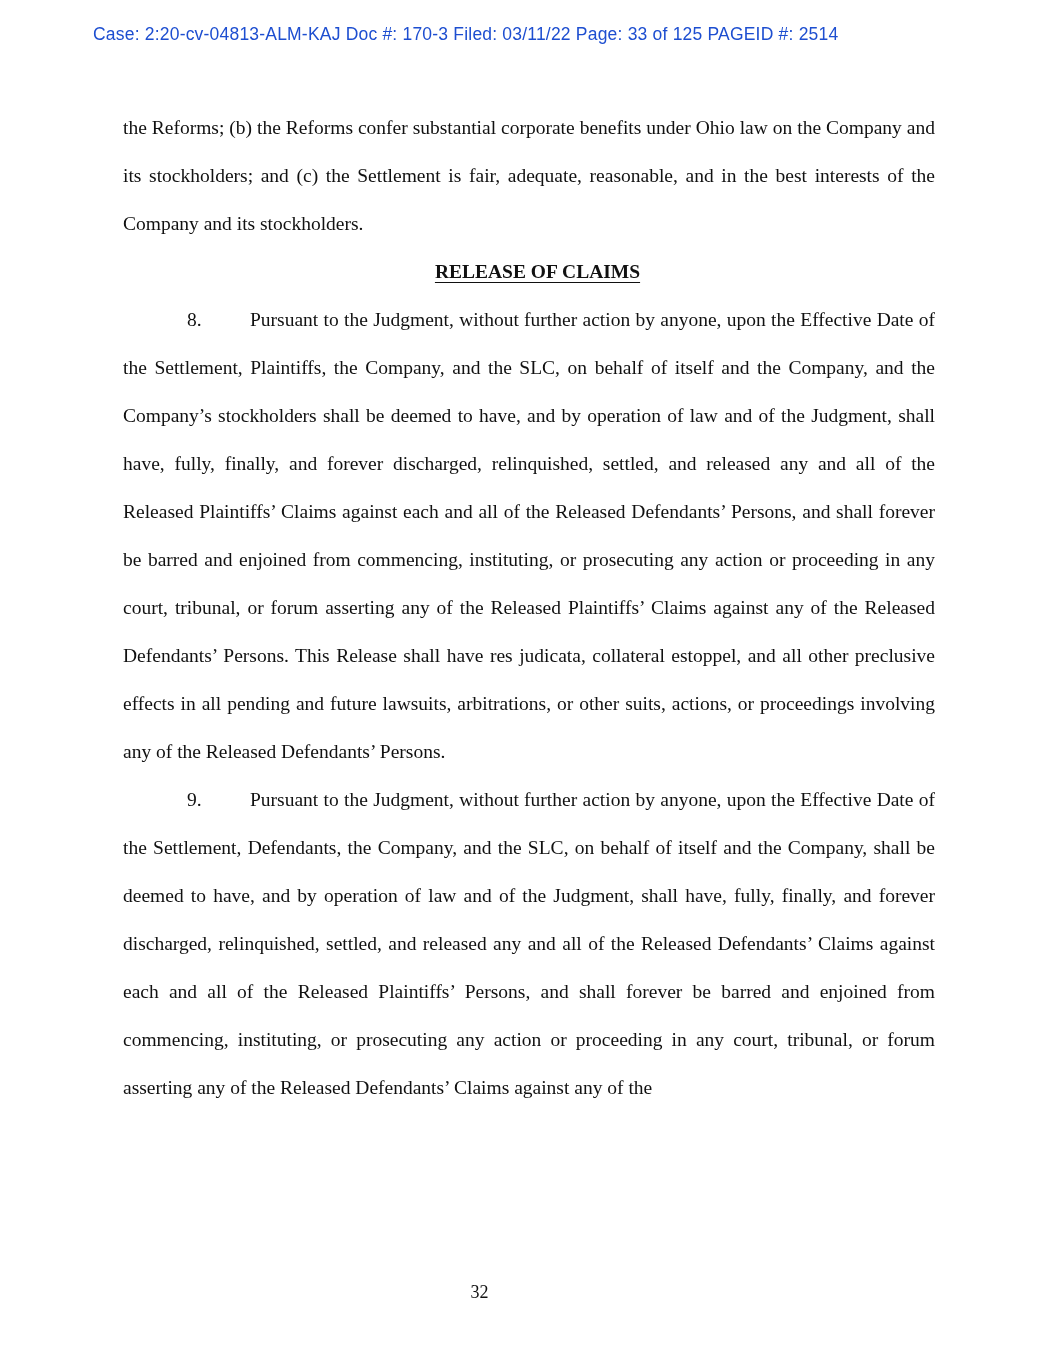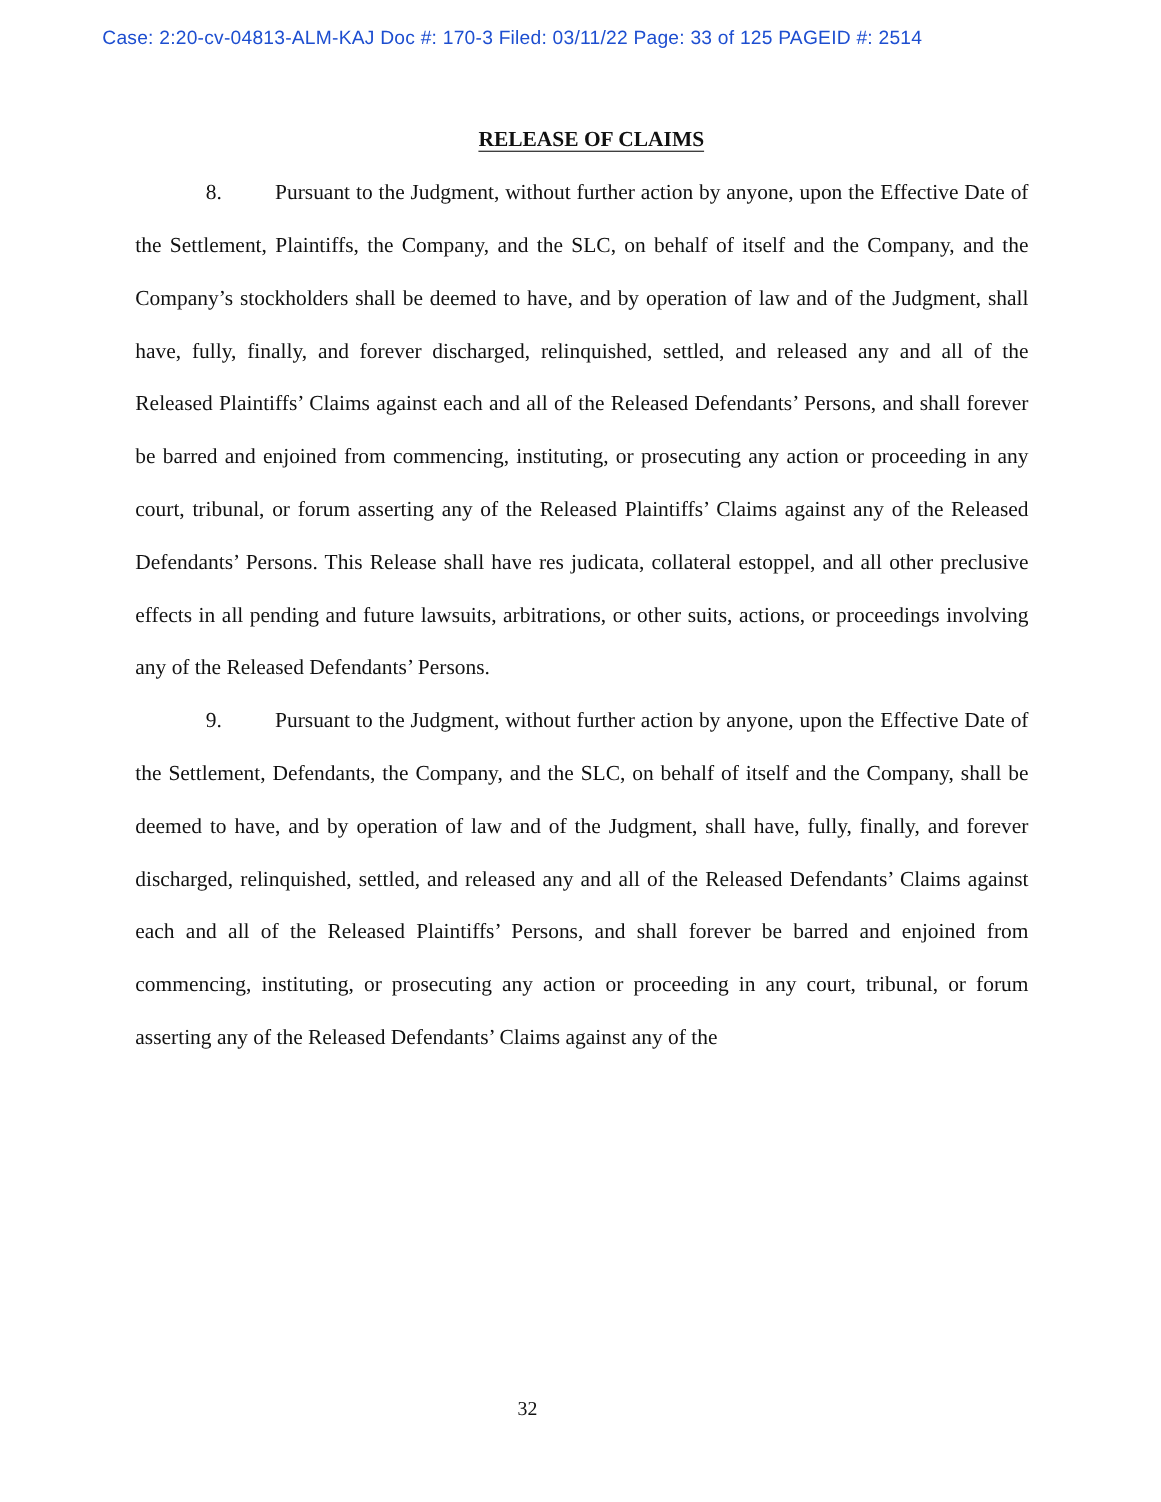--- a/index.html
+++ b/index.html
@@ -54,37 +54,38 @@
     font-weight: bold;
     text-align: center;
   }
   .section-heading span {
     text-decoration: underline;
     text-underline-offset: 4px;
     margin-left: 17px;
   }
   .page-footer {
     position: absolute;
-    bottom: 74px;
+    bottom: 62px;
     left: 0;
     width: 100%;
     text-align: center;
     font-size: 18px;
     color: #111111;
   }
 </style>
 </head>
 <body>
 
 <div class="page">
 
   <div class="case-header">Case: 2:20-cv-04813-ALM-KAJ Doc #: 170-3 Filed: 03/11/22 Page: 33 of 125  PAGEID #: 2514</div>
 
   <div class="doc-body">
 
+    <p class="para">the Reforms; (b) the Reforms confer substantial corporate benefits under Ohio law on the Company and its stockholders; and (c) the Settlement is fair, adequate, reasonable, and in the best interests of the Company and its stockholders.</p>
 
     <h2 class="section-heading"><span>RELEASE OF CLAIMS</span></h2>
 
 
     <p class="para numbered"><span class="num">8.</span><span>Pursuant to the Judgment, without further action by anyone, upon the Effective Date of the Settlement, Plaintiffs, the Company, and the SLC, on behalf of itself and the Company, and the Company’s stockholders shall be deemed to have, and by operation of law and of the Judgment, shall have, fully, finally, and forever discharged, relinquished, settled, and released any and all of the Released Plaintiffs’ Claims against each and all of the Released Defendants’ Persons, and shall forever be barred and enjoined from commencing, instituting, or prosecuting any action or proceeding in any court, tribunal, or forum asserting any of the Released Plaintiffs’ Claims against any of the Released Defendants’ Persons.  This Release shall have res judicata, collateral estoppel, and all other preclusive effects in all pending and future lawsuits, arbitrations, or other suits, actions, or proceedings involving any of the Released Defendants’ Persons.</span></p>
 
     <p class="para numbered"><span class="num">9.</span><span>Pursuant to the Judgment, without further action by anyone, upon the Effective Date of the Settlement, Defendants, the Company, and the SLC, on behalf of itself and the Company, shall be deemed to have, and by operation of law and of the Judgment, shall have, fully, finally, and forever discharged, relinquished, settled, and released any and all of the Released Defendants’ Claims against each and all of the Released Plaintiffs’ Persons, and shall forever be barred and enjoined from commencing, instituting, or prosecuting any action or proceeding in any court, tribunal, or forum asserting any of the Released Defendants’ Claims against any of the</span></p>
 
   </div>
 

